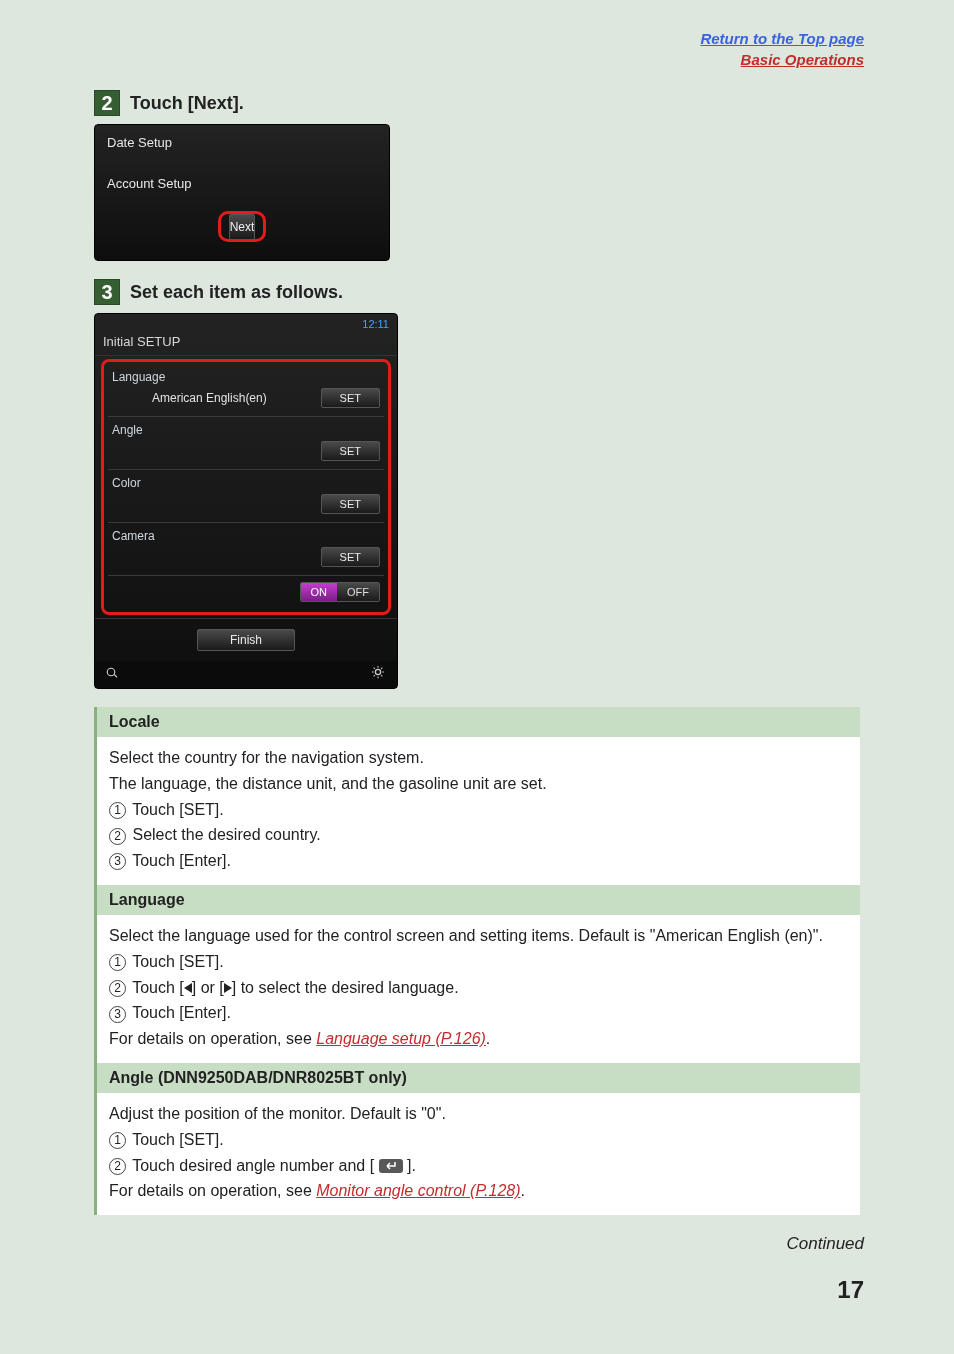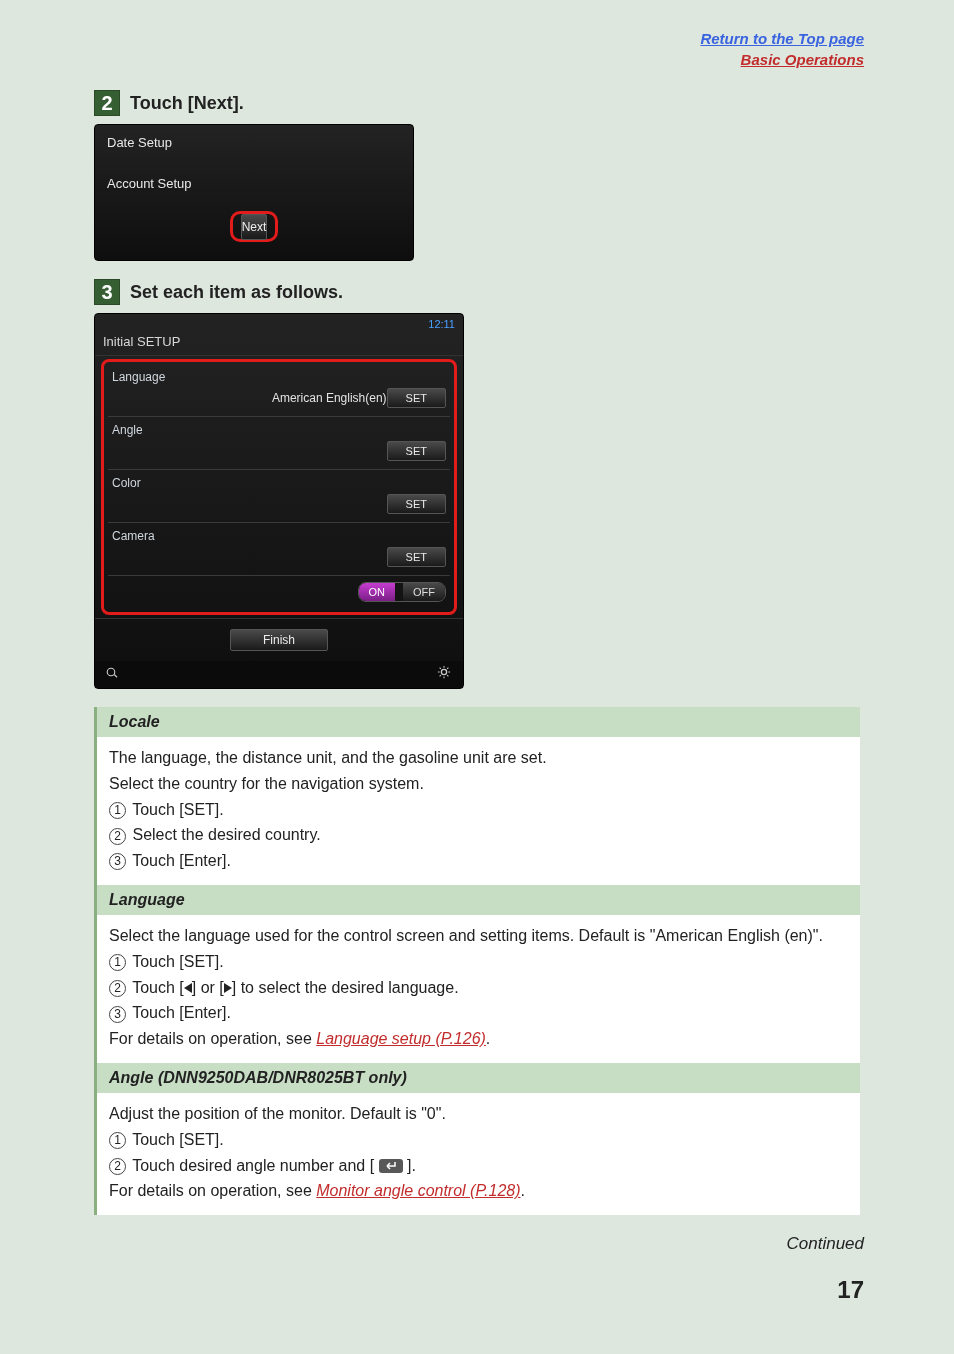--- a/index.html
+++ b/index.html
@@ -43,21 +43,21 @@
     justify-content: center;
     border: 1px solid #2a4a27;
   }
   .step-text {
     font-weight: bold;
     font-size: 18px;
   }
   
   .shot {
     background: linear-gradient(#232323,#0e0e0e);
-    width: 320px;
+    width: 296px;
     border-radius: 4px;
     color: #e8e8e8;
     font-family: Arial, sans-serif;
     font-size: 13px;
     margin-bottom: 18px;
     border: 1px solid #000;
   }
   .shot1 { padding: 10px 12px 18px 12px; }
   .shot1 .row { margin-bottom: 26px; }
   .next-btn-wrap { display:flex; justify-content:center; margin-top:-6px; }
@@ -69,21 +69,21 @@
   }
   .next-btn {
     background: linear-gradient(#4a4a4a,#1a1a1a);
     border: 1px solid #555;
     color: #f0f0f0;
     padding: 5px 0;
     font-size: 12px;
     border-radius: 2px;
   }
   
-  .shot2 { padding: 0; width: 370px; }
+  .shot2 { padding: 0; width: 304px; }
   .shot2 .topbar {
     text-align: right;
     color: #4aa0ff;
     font-size: 11px;
     padding: 4px 8px 2px 8px;
   }
   .shot2 .title {
     color:#d8d8d8;
     font-size:13px;
     padding: 2px 8px 6px 8px;
@@ -96,35 +96,35 @@
     padding: 2px 4px 6px 4px;
   }
   .shot2 .item {
     border-top: 1px solid #3a3a3a;
     padding-top: 4px;
     margin-top: 4px;
   }
   .shot2 .item:first-child { border-top:none; margin-top:0; }
   .shot2 .lbl { color:#cfd6dc; font-size:12px; padding:2px 4px; }
   .shot2 .valrow {
-    display:flex; align-items:center; justify-content:flex-end;
+    display:flex; align-items:center; justify-content:space-between;
     padding: 2px 4px 4px 4px;
   }
   .shot2 .val { color:#e2e2e2; font-size:12px; padding-left:40px; }
   .set-btn {
     background: linear-gradient(#4a4a4a,#1a1a1a);
     border:1px solid #555;
     color:#eaeaea;
     font-size:11px;
     padding:3px 18px;
     border-radius:2px;
   }
   .onoff {
-    display:flex; gap:8px;
-    border-radius:8px;
+    display:flex; gap:0;
+    border-radius:2px;
     overflow:hidden;
     border:1px solid #555;
   }
   .onoff span {
     font-size:11px;
     padding:3px 10px;
     background: linear-gradient(#4a4a4a,#1a1a1a);
     color:#ddd;
   }
   .onoff .active {
@@ -158,21 +158,20 @@
     background: #fff;
     border-left: 3px solid #8ab07f;
     padding: 0 0 0 0;
     margin-top: 10px;
   }
   .desc-header {
     background: #c7dec4;
     font-weight: bold;
     padding: 6px 12px;
     font-size: 16px;
-    font-style: italic;
   }
   .desc-body {
     padding: 8px 12px 10px 12px;
     font-size: 16px;
     line-height: 1.55;
   }
   .desc-body .line { margin: 1px 0; }
   .circ {
     display:inline-block;
     border:1px solid #444;
@@ -318,22 +317,22 @@
             <path d="M8 1v2M8 13v2M1 8h2M13 8h2M3 3l1.4 1.4M11.6 11.6 13 13M13 3l-1.4 1.4M4.4 11.6 3 13" stroke="#ccc" stroke-width="1.2"></path>
           </svg>
       </span>
     </div>
   </div>
 
   <div class="desc-box">
 
     <div class="desc-header">Locale</div>
     <div class="desc-body">
+      <div class="line">Select the country for the navigation system.</div>
       <div class="line">The language, the distance unit, and the gasoline unit are set.</div>
-      <div class="line">Select the country for the navigation system.</div>
       <div class="line"><span class="circ">1</span> <span>Touch [SET].</span></div>
       <div class="line"><span class="circ">2</span> <span>Select the desired country.</span></div>
       <div class="line"><span class="circ">3</span> <span>Touch [Enter].</span></div>
     </div>
 
     <div class="desc-header">Language</div>
     <div class="desc-body">
       <div class="line">Select the language used for the control screen and setting items. Default is "American English (en)".</div>
       <div class="line"><span class="circ">1</span> <span>Touch [SET].</span></div>
       <div class="line">

